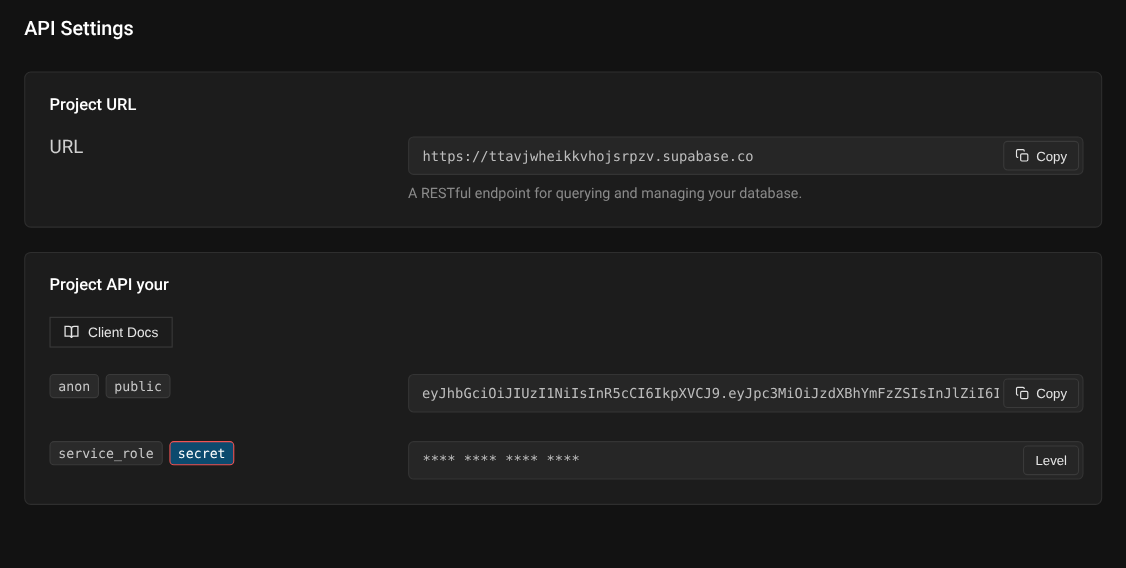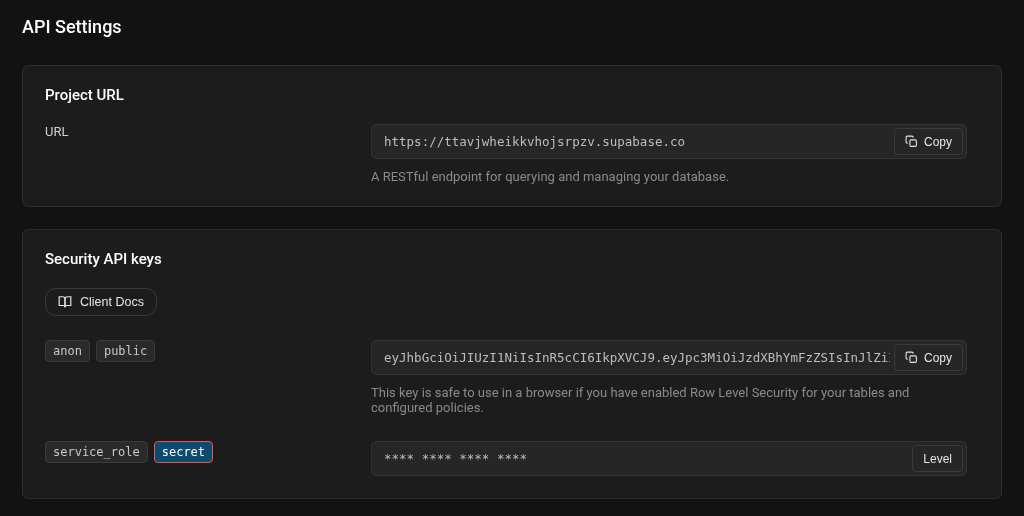--- a/index.html
+++ b/index.html
@@ -16,21 +16,21 @@
     .page-title {
       font-size: 18px;
       font-weight: 500;
       color: #fff;
       margin-bottom: 28px;
     }
     .card {
       background: #1c1c1c;
       border: 1px solid #2e2e2e;
       border-radius: 6px;
-      padding: 20px 34px 22px 22px;
+      padding: 20px 16px 22px 22px;
       margin-bottom: 22px;
     }
     .card-title {
       font-size: 15px;
       font-weight: 500;
       color: #fff;
       margin-bottom: 20px;
     }
     .card-desc {
       color: #9a9a9a;
@@ -48,21 +48,21 @@
     .left-col {
       width: 310px;
       flex-shrink: 0;
       display: flex;
       align-items: center;
       gap: 6px;
       flex-wrap: wrap;
     }
     .field-label {
       color: #d0d0d0;
-      font-size: 13px;
+      font-size: 17px;
     }
     .right-col {
       flex: 1;
       min-width: 0;
     }
     .input-wrap {
       position: relative;
       display: flex;
       align-items: center;
     }
@@ -102,21 +102,21 @@
       font-size: 13px;
       margin-top: 10px;
     }
     .outline-btn {
       display: inline-flex;
       align-items: center;
       gap: 8px;
       background: transparent;
       border: 1px solid #3a3a3a;
       color: #e5e5e5;
-      border-radius: 11px;
+      border-radius: 0;
       padding: 6px 12px;
       font-size: 12.5px;
       cursor: pointer;
     }
     .badge {
       display: inline-block;
       font-family: ui-monospace, "SF Mono", Menlo, Consolas, monospace;
       font-size: 12px;
       padding: 3px 7px;
       border-radius: 4px;
@@ -155,21 +155,21 @@
           </span>
           <span>Copy</span>
         </button>
       </div>
       <div class="helper">A RESTful endpoint for querying and managing your database.</div>
     </div>
   </div>
 </section>
 
 <section class="card">
-  <h2 class="card-title">Security API keys</h2>
+  <h2 class="card-title">Project API your</h2>
   <button class="outline-btn">
     <span class="icon">
       <svg width="14" height="14" viewBox="0 0 24 24" fill="none" stroke="#e5e5e5" stroke-width="2">
         <path d="M2 3h6a4 4 0 0 1 4 4v14a3 3 0 0 0-3-3H2z"></path>
         <path d="M22 3h-6a4 4 0 0 0-4 4v14a3 3 0 0 1 3-3h7z"></path>
       </svg>
     </span>
     <span>Client Docs</span>
   </button>
 
@@ -184,21 +184,20 @@
         <button class="input-btn">
           <span class="icon">
             <svg width="13" height="13" viewBox="0 0 24 24" fill="none" stroke="#e5e5e5" stroke-width="2">
               <rect x="9" y="9" width="12" height="12" rx="2"></rect>
               <path d="M5 15H4a2 2 0 0 1-2-2V4a2 2 0 0 1 2-2h9a2 2 0 0 1 2 2v1"></path>
             </svg>
           </span>
           <span>Copy</span>
         </button>
       </div>
-      <div class="helper">This key is safe to use in a browser if you have enabled Row Level Security for your tables and configured policies.</div>
     </div>
   </div>
 
   <div class="row">
     <div class="left-col">
       <span class="badge">service_role</span>
       <span class="badge secret">secret</span>
     </div>
     <div class="right-col">
       <div class="input-wrap">

